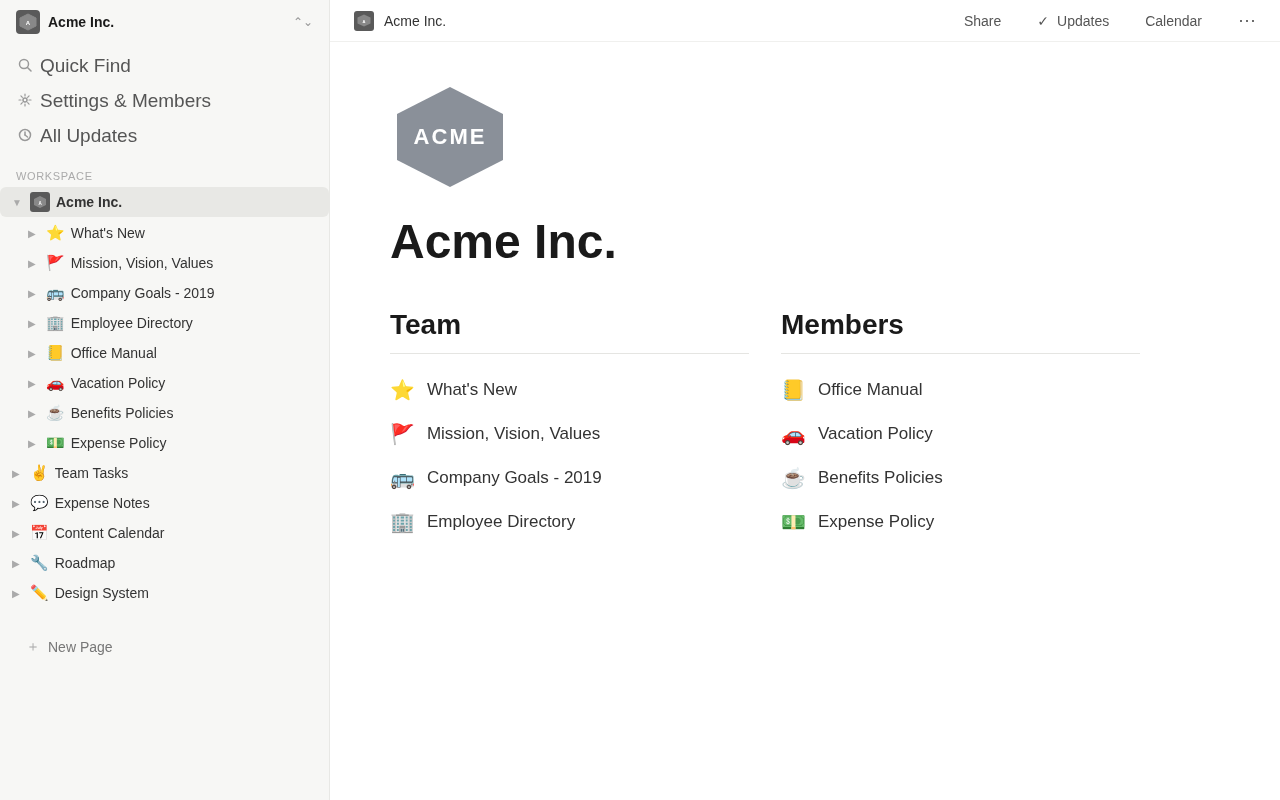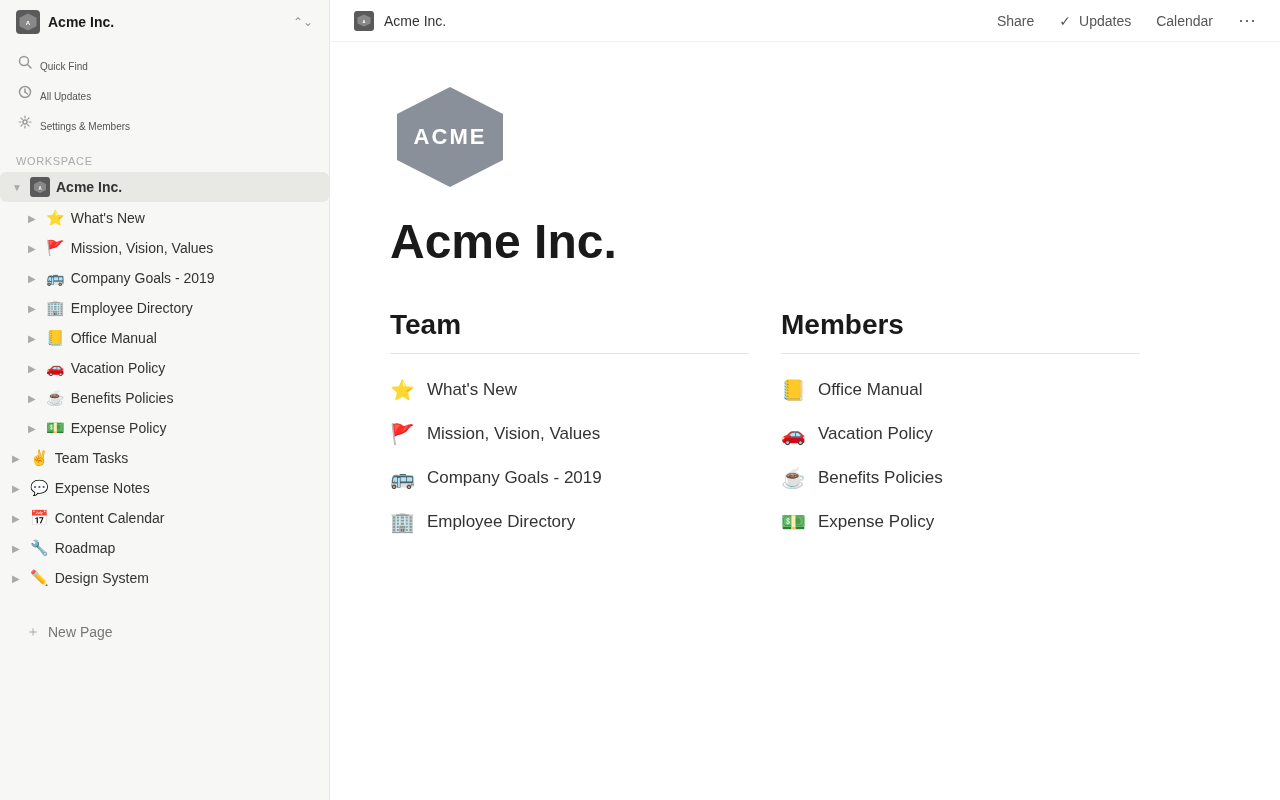--- a/index.html
+++ b/index.html
@@ -29,25 +29,25 @@
       border-radius: 4px;
       margin-right: 8px;
       display: flex; align-items: center; justify-content: center;
       font-size: 10px; color: white; font-weight: bold;
     }
     .workspace-name { font-size: 14px; font-weight: 600; color: #1a1a1a; flex: 1; }
     .chevron-updown { color: #999; font-size: 12px; margin-left: 4px; }
 
     .sidebar-nav { padding: 4px 8px; }
     .nav-item {
-      display: flex; align-items: flex-end;
+      display: flex; align-items: center;
       padding: 6px 10px;
       border-radius: 6px;
       cursor: pointer;
-      font-size: 10px;
+      font-size: 19px;
       color: #555;
       margin: 1px 0;
     }
     .nav-item .nav-icon { margin-right: 8px; color: #aaa; font-size: 14px; }
 
     .sidebar-section-label {
       font-size: 11px;
       font-weight: 400;
       color: #aaa;
       letter-spacing: 0.06em;
@@ -103,21 +103,21 @@
     }
     .topbar-logo {
       width: 20px; height: 20px;
       background: #5a5a5a;
       border-radius: 3px;
       display: flex; align-items: center; justify-content: center;
       font-size: 8px; color: white; font-weight: bold;
       margin-right: 10px;
     }
     .topbar-title { font-size: 14px; color: #333; font-weight: 500; flex: 1; }
-    .topbar-actions { display: flex; align-items: center; gap: 25px; justify-content: space-between; }
+    .topbar-actions { display: flex; align-items: center; gap: 36px; justify-content: space-between; }
     .topbar-btn {
       font-size: 14px; color: #555;
       cursor: pointer;
       display: flex; align-items: center; gap: 4px;
     }
     .topbar-more { font-size: 18px; color: #555; cursor: pointer; }
 
     .page-content {
       padding: 40px 60px;
       max-width: 1000px;
@@ -193,35 +193,35 @@
         <svg width="14" height="14" viewBox="0 0 14 14" fill="none">
           <circle cx="6" cy="6" r="4.5" stroke="#999" stroke-width="1.5"></circle>
           <line x1="9.5" y1="9.5" x2="13" y2="13" stroke="#999" stroke-width="1.5" stroke-linecap="round"></line>
         </svg>
       </span>
       <span>Quick Find</span>
     </div>
     <div class="nav-item">
       <span class="nav-icon">
         <svg width="14" height="14" viewBox="0 0 14 14" fill="none">
+          <circle cx="7" cy="7" r="2" stroke="#999" stroke-width="1.5"></circle>
+          <path d="M7 1v2M7 11v2M1 7h2M11 7h2M2.93 2.93l1.41 1.41M9.66 9.66l1.41 1.41M2.93 11.07l1.41-1.41M9.66 4.34l1.41-1.41" stroke="#999" stroke-width="1.2" stroke-linecap="round"></path>
+        </svg>
+      </span>
+      <span>Settings &amp; Members</span>
+    </div>
+    <div class="nav-item">
+      <span class="nav-icon">
+        <svg width="14" height="14" viewBox="0 0 14 14" fill="none">
           <circle cx="7" cy="7" r="5.5" stroke="#999" stroke-width="1.5"></circle>
           <line x1="7" y1="4" x2="7" y2="7" stroke="#999" stroke-width="1.5" stroke-linecap="round"></line>
           <line x1="7" y1="7" x2="9.5" y2="9" stroke="#999" stroke-width="1.5" stroke-linecap="round"></line>
         </svg>
       </span>
       <span>All Updates</span>
-    </div>
-    <div class="nav-item">
-      <span class="nav-icon">
-        <svg width="14" height="14" viewBox="0 0 14 14" fill="none">
-          <circle cx="7" cy="7" r="2" stroke="#999" stroke-width="1.5"></circle>
-          <path d="M7 1v2M7 11v2M1 7h2M11 7h2M2.93 2.93l1.41 1.41M9.66 9.66l1.41 1.41M2.93 11.07l1.41-1.41M9.66 4.34l1.41-1.41" stroke="#999" stroke-width="1.2" stroke-linecap="round"></path>
-        </svg>
-      </span>
-      <span>Settings &amp; Members</span>
     </div>
   </div>
 
   <div class="sidebar-section-label">WORKSPACE</div>
 
   <div class="tree-item active" style="padding-left:12px;">
     <span class="tree-arrow">▼</span>
     <div class="workspace-logo" style="width:20px;height:20px;margin-right:6px;border-radius:3px;">
       <svg width="14" height="14" viewBox="0 0 14 14">
         <polygon points="7,1 13,4 13,10 7,13 1,10 1,4" fill="#888"></polygon>

